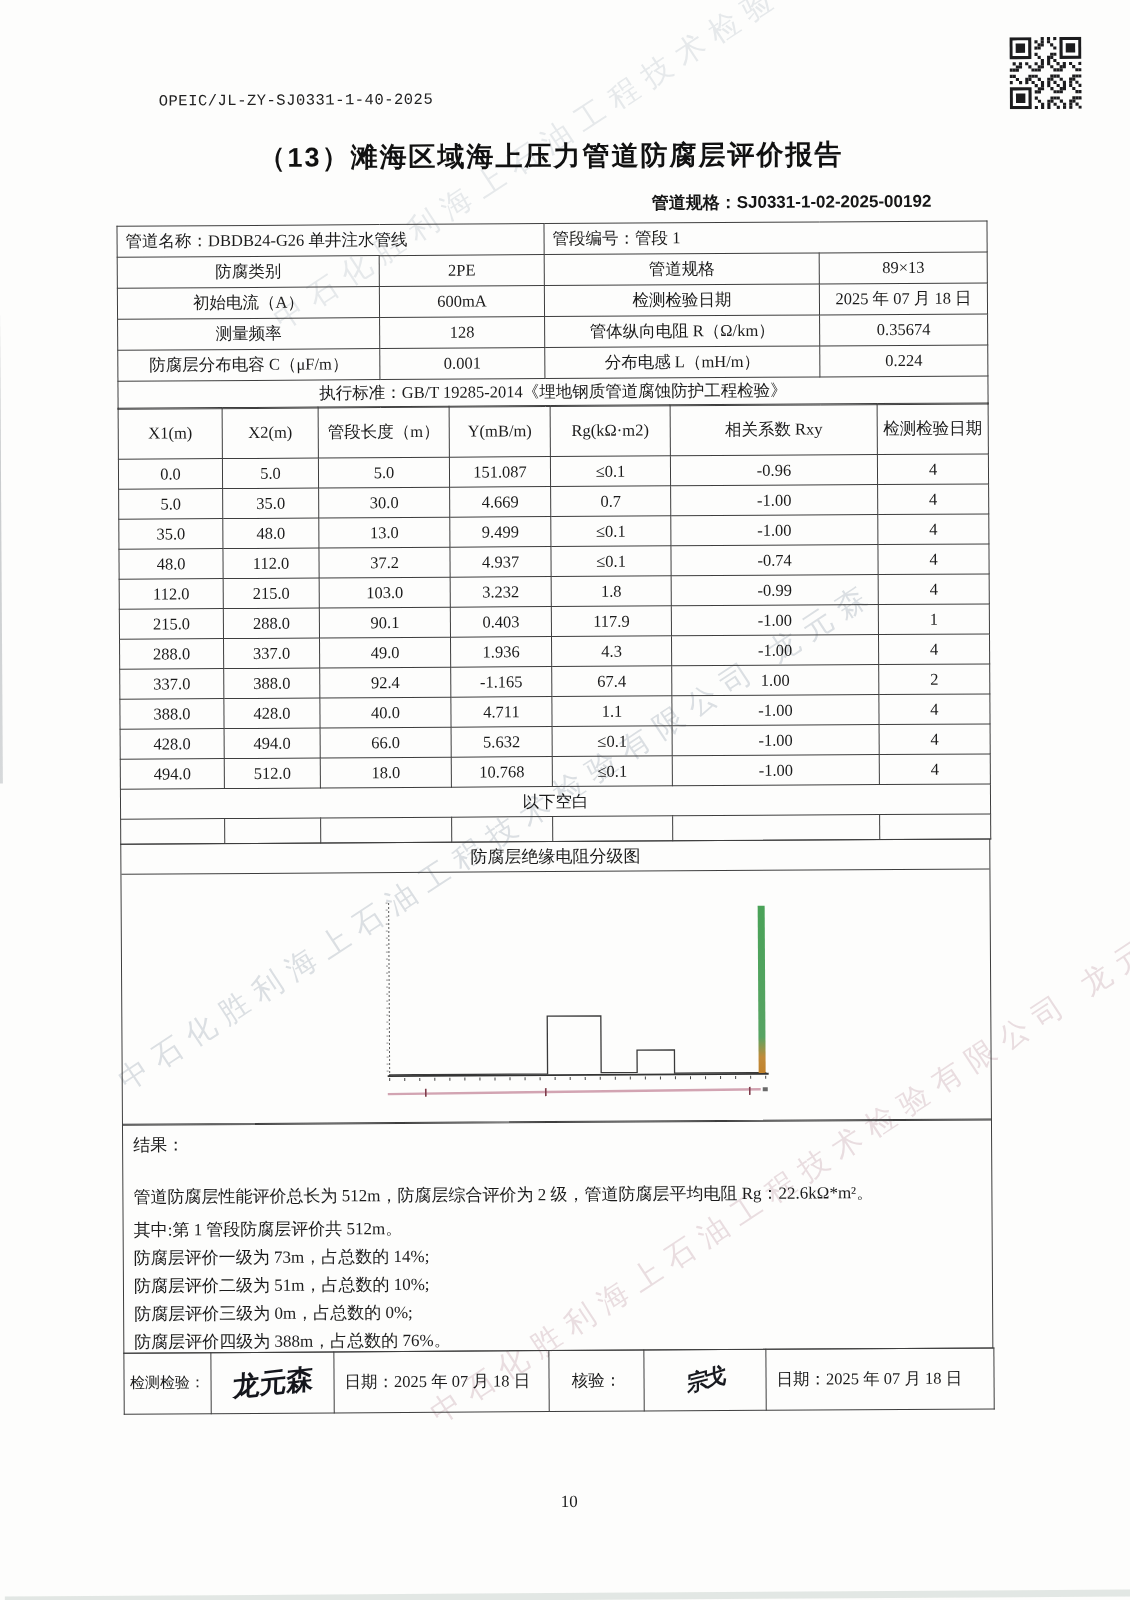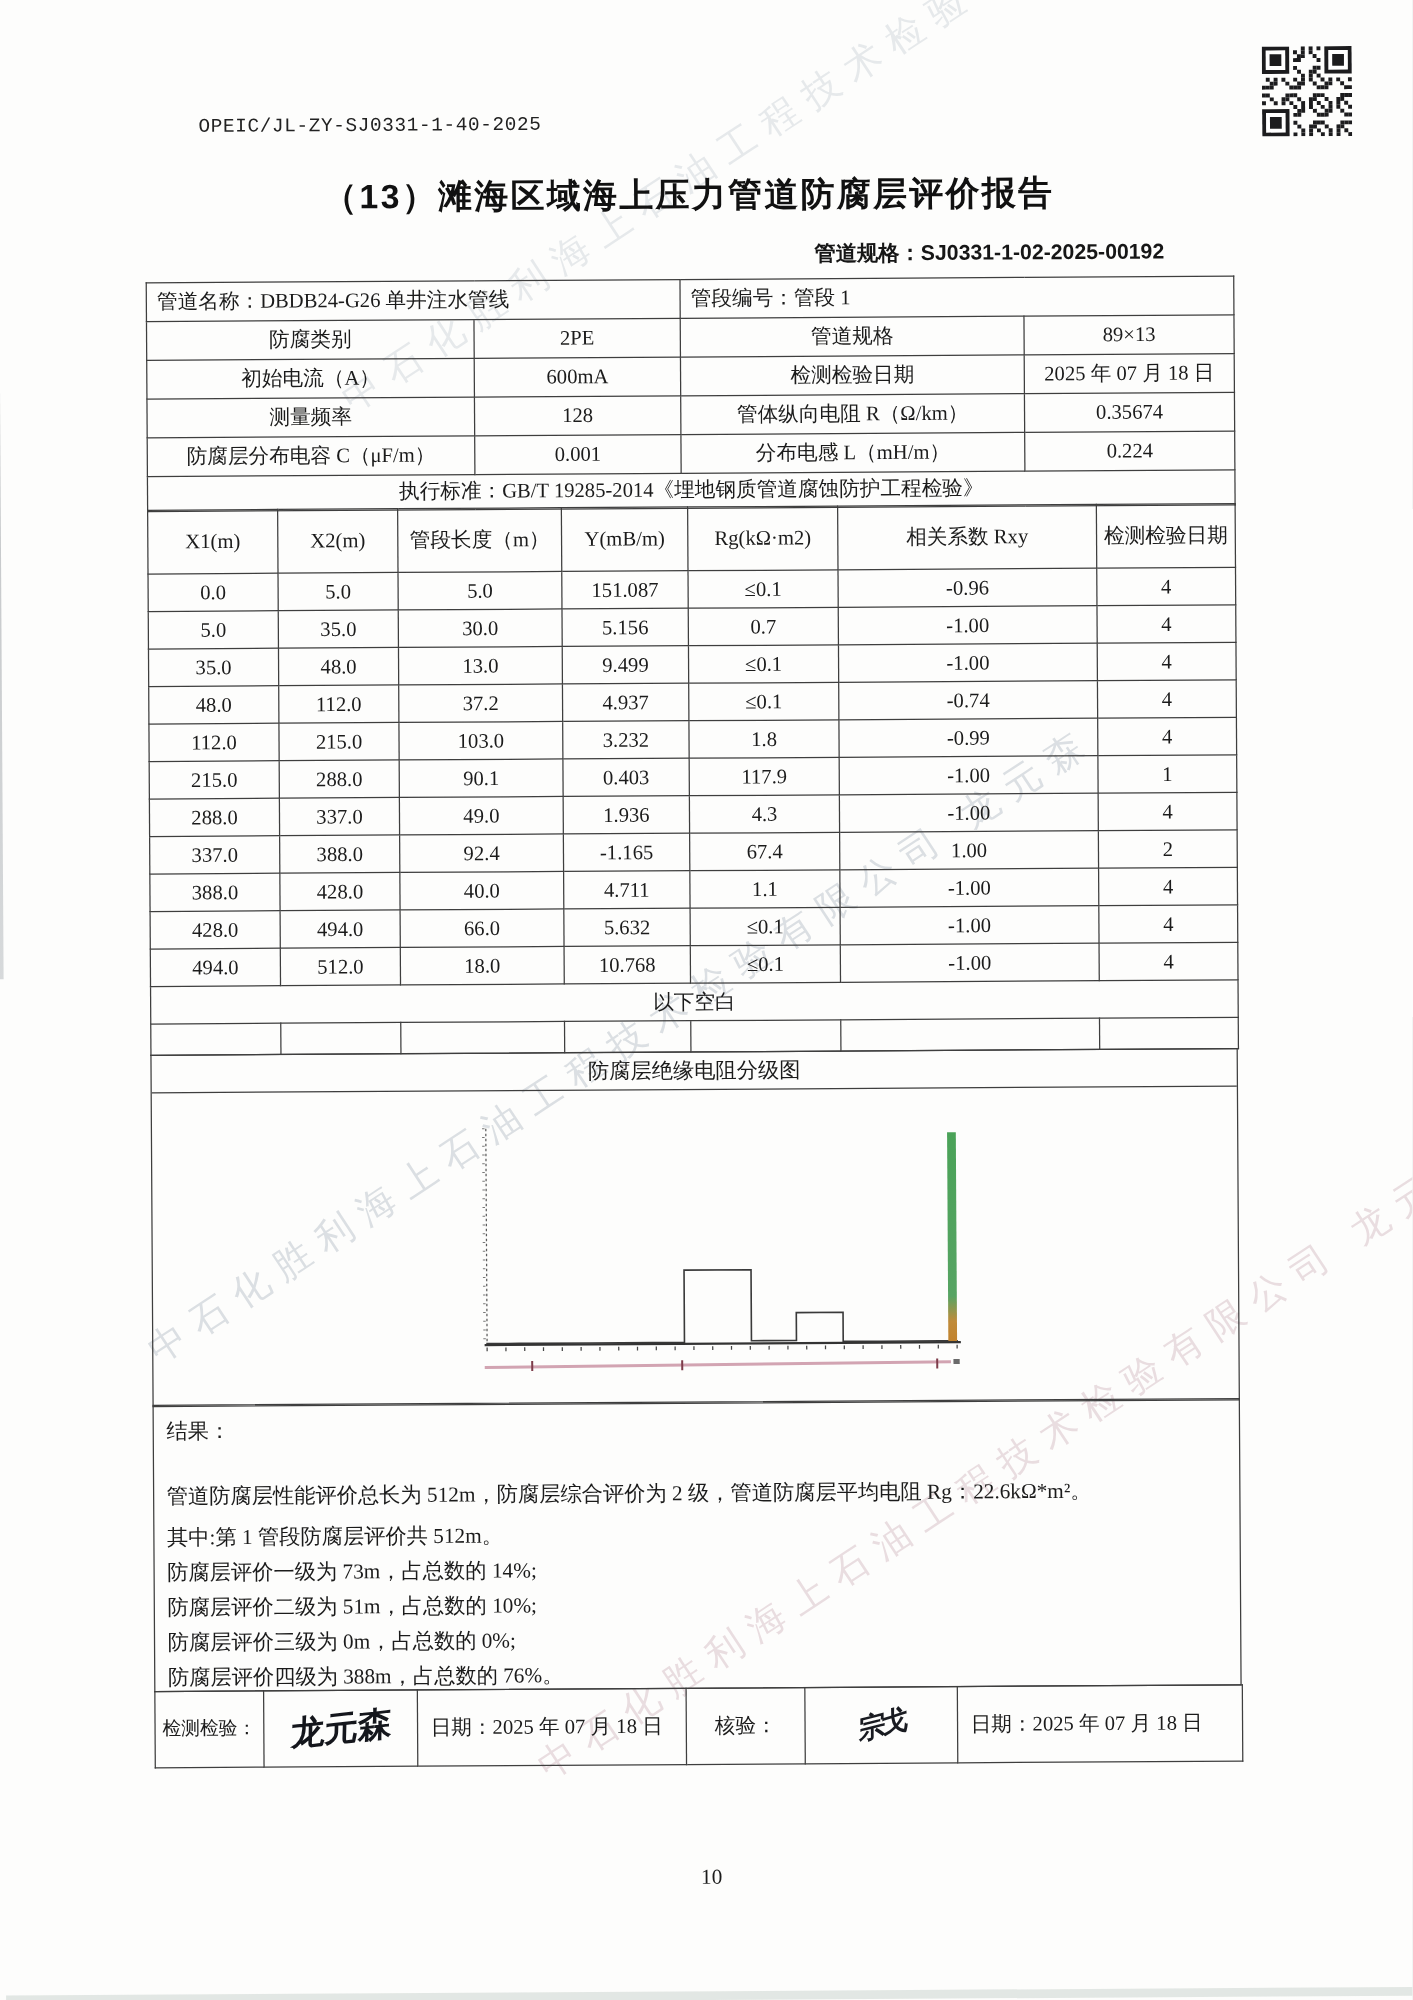--- a/index.html
+++ b/index.html
@@ -275,21 +275,21 @@
               <td>5.0</td>
               <td>151.087</td>
               <td>≤0.1</td>
               <td>-0.96</td>
               <td>4</td>
             </tr>
             <tr>
               <td>5.0</td>
               <td>35.0</td>
               <td>30.0</td>
-              <td>5.156</td>
+              <td>4.669</td>
               <td>0.7</td>
               <td>-1.00</td>
               <td>4</td>
             </tr>
             <tr>
               <td>35.0</td>
               <td>48.0</td>
               <td>13.0</td>
               <td>9.499</td>
               <td>≤0.1</td>

